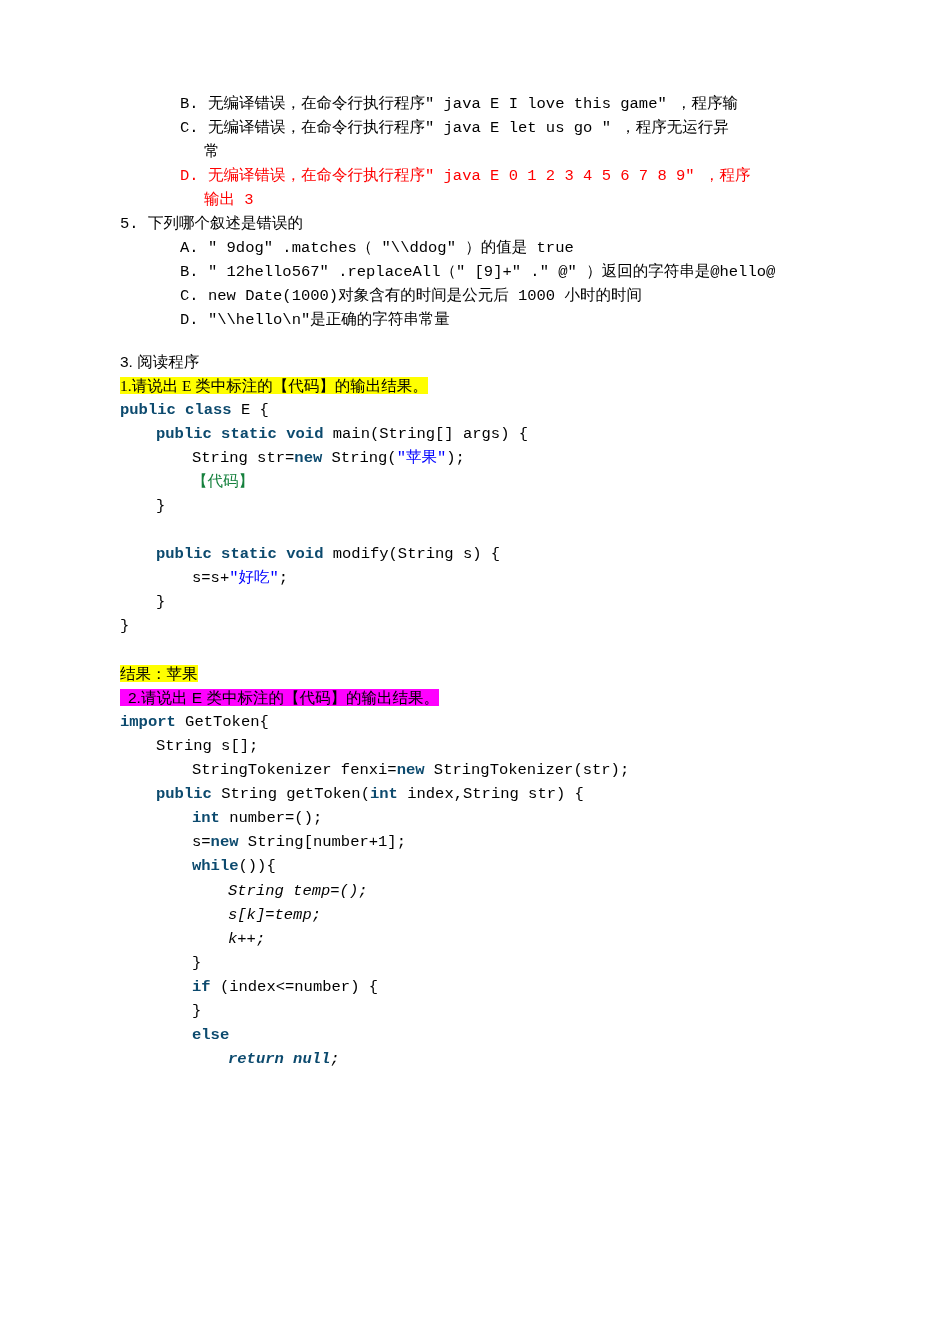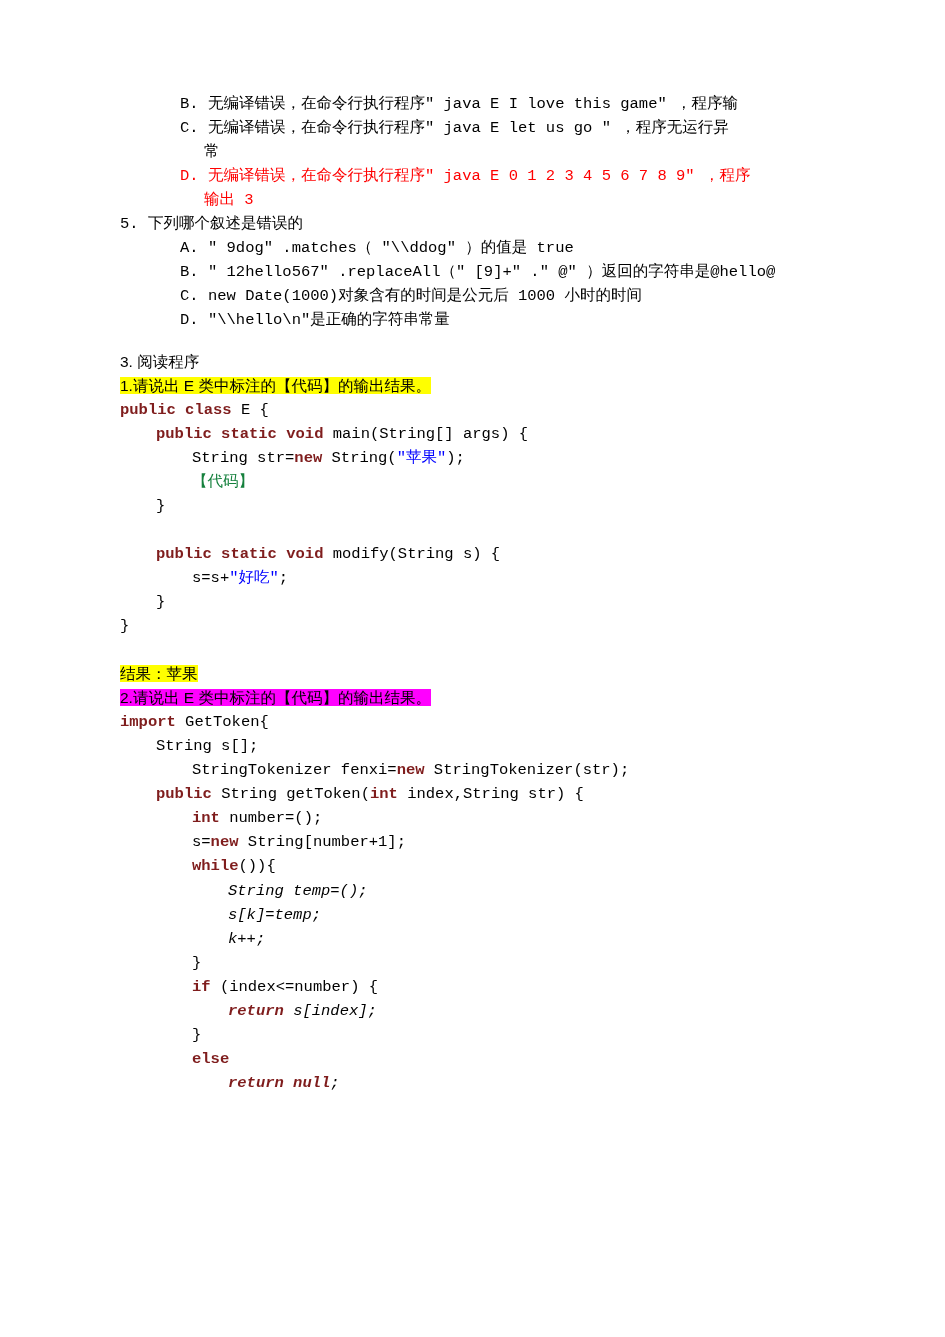--- a/index.html
+++ b/index.html
@@ -23,29 +23,29 @@
   .row { display: block; }
   .opt-B { padding-left: 60px; }
   .opt-B-cont { padding-left: 84px; }
   .opt-C { padding-left: 60px; }
   .opt-C-cont { padding-left: 84px; }
   .opt-D { padding-left: 60px; color: #ff0000; }
   .opt-D-cont { padding-left: 84px; color: #ff0000; }
   .q5 { padding-left: 0px; }
   .q5-opt { padding-left: 60px; }
   .sec3 { padding-left: 0px; margin-top: 18px;}
-  .hl-yellow { background: #ffff00; }
-  .hl-pink { background: #ff00ff; }
+  .hl-yellow { background: #ffff00; font-family: Liberation Serif, serif; }
+  .hl-pink { background: #ff00ff; padding-left: 8px; }
 
   .code-block { padding-left: 0px; }
   .ind1 { padding-left: 36px; }
   .ind2 { padding-left: 72px; }
   .ind3 { padding-left: 108px; font-style: italic; }
 
-  .kw { color: #7f1d1d; font-weight: bold; text-align: center; } 
+  .kw { color: #0c4a6e; font-weight: bold; text-align: center; } 
   .str { color: #0000ff; }
   .marker { color: #15803d; font-weight: normal; }
   .ital { font-style: italic; }
 </style>
 </head>
 <body>
 
 <div class="page">
 
   <div class="row opt-B mono">
@@ -117,19 +117,18 @@
     <div class="row ind2"><span>StringTokenizer fenxi=</span><span class="kw">new </span><span>StringTokenizer(str);</span></div>
     <div class="row ind1"><span class="kw">public </span><span>String getToken(</span><span class="kw">int </span><span>index,String str) {</span></div>
     <div class="row ind2"><span class="kw">int </span><span>number=();</span></div>
     <div class="row ind2"><span>s=</span><span class="kw">new </span><span>String[number+1];</span></div>
     <div class="row ind2"><span class="kw">while</span><span>()){</span></div>
     <div class="row ind3">String temp=();</div>
     <div class="row ind3">s[k]=temp;</div>
     <div class="row ind3">k++;</div>
     <div class="row ind2">}</div>
     <div class="row ind2"><span class="kw">if </span><span>(index&lt;=number) {</span></div>
-    <div class="row ind3"><span class="kw">return </span><span>s[index];</span></div>
     <div class="row ind2">}</div>
     <div class="row ind2"><span class="kw">else</span></div>
     <div class="row ind3"><span class="kw">return null</span><span>;</span></div>
   </div>
 
 </div>
 
 </body></html>

